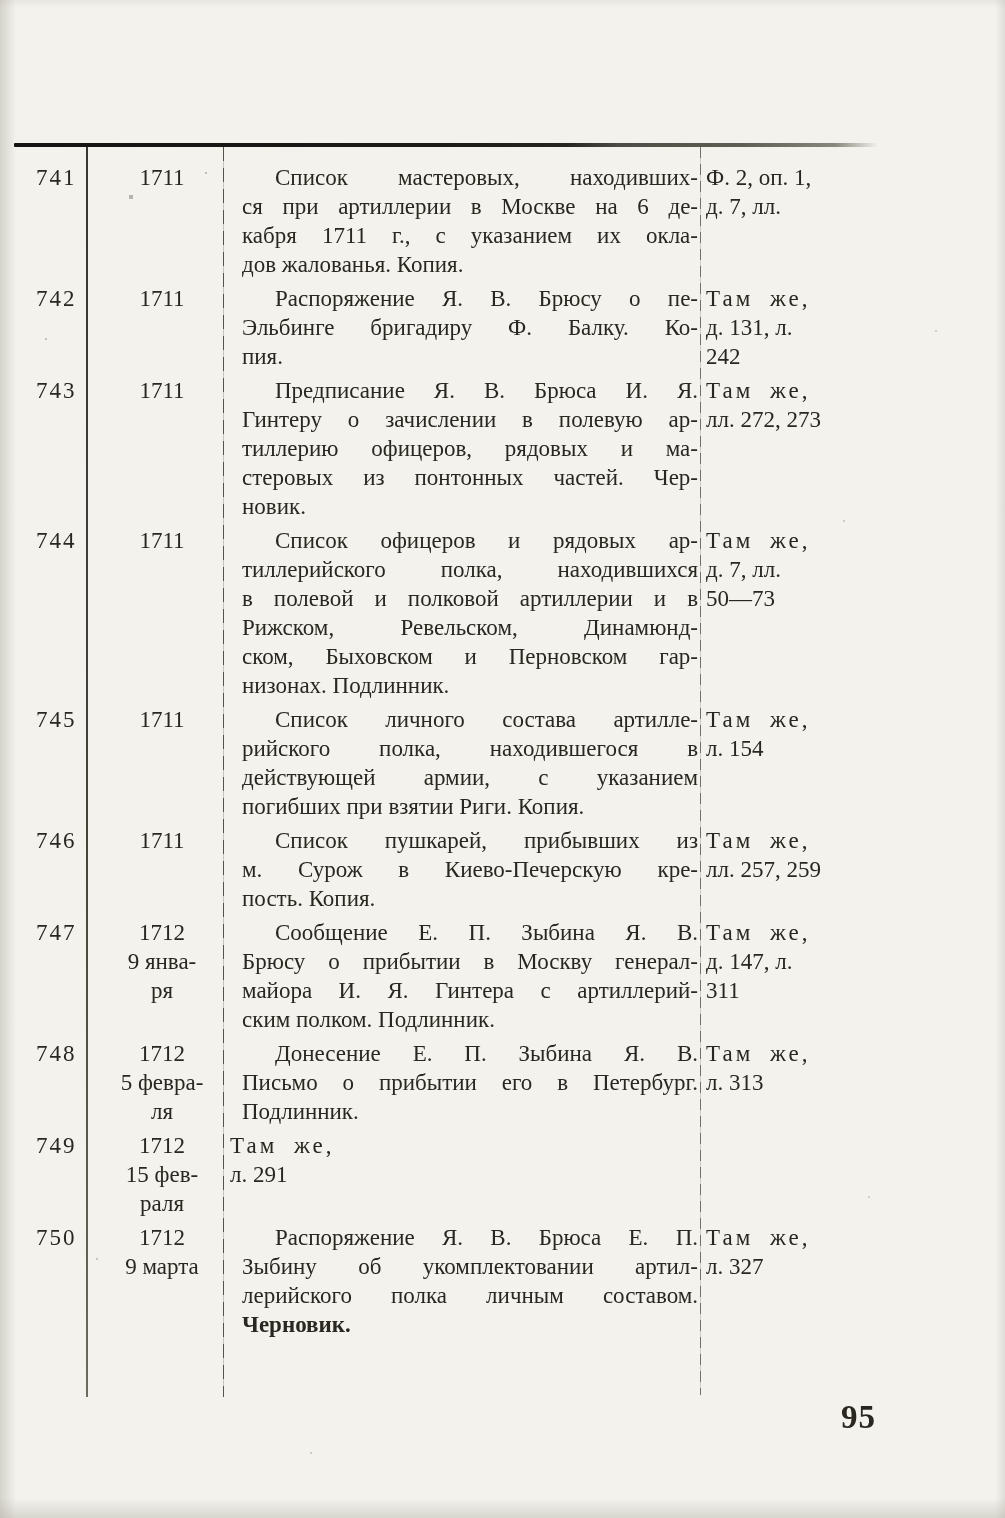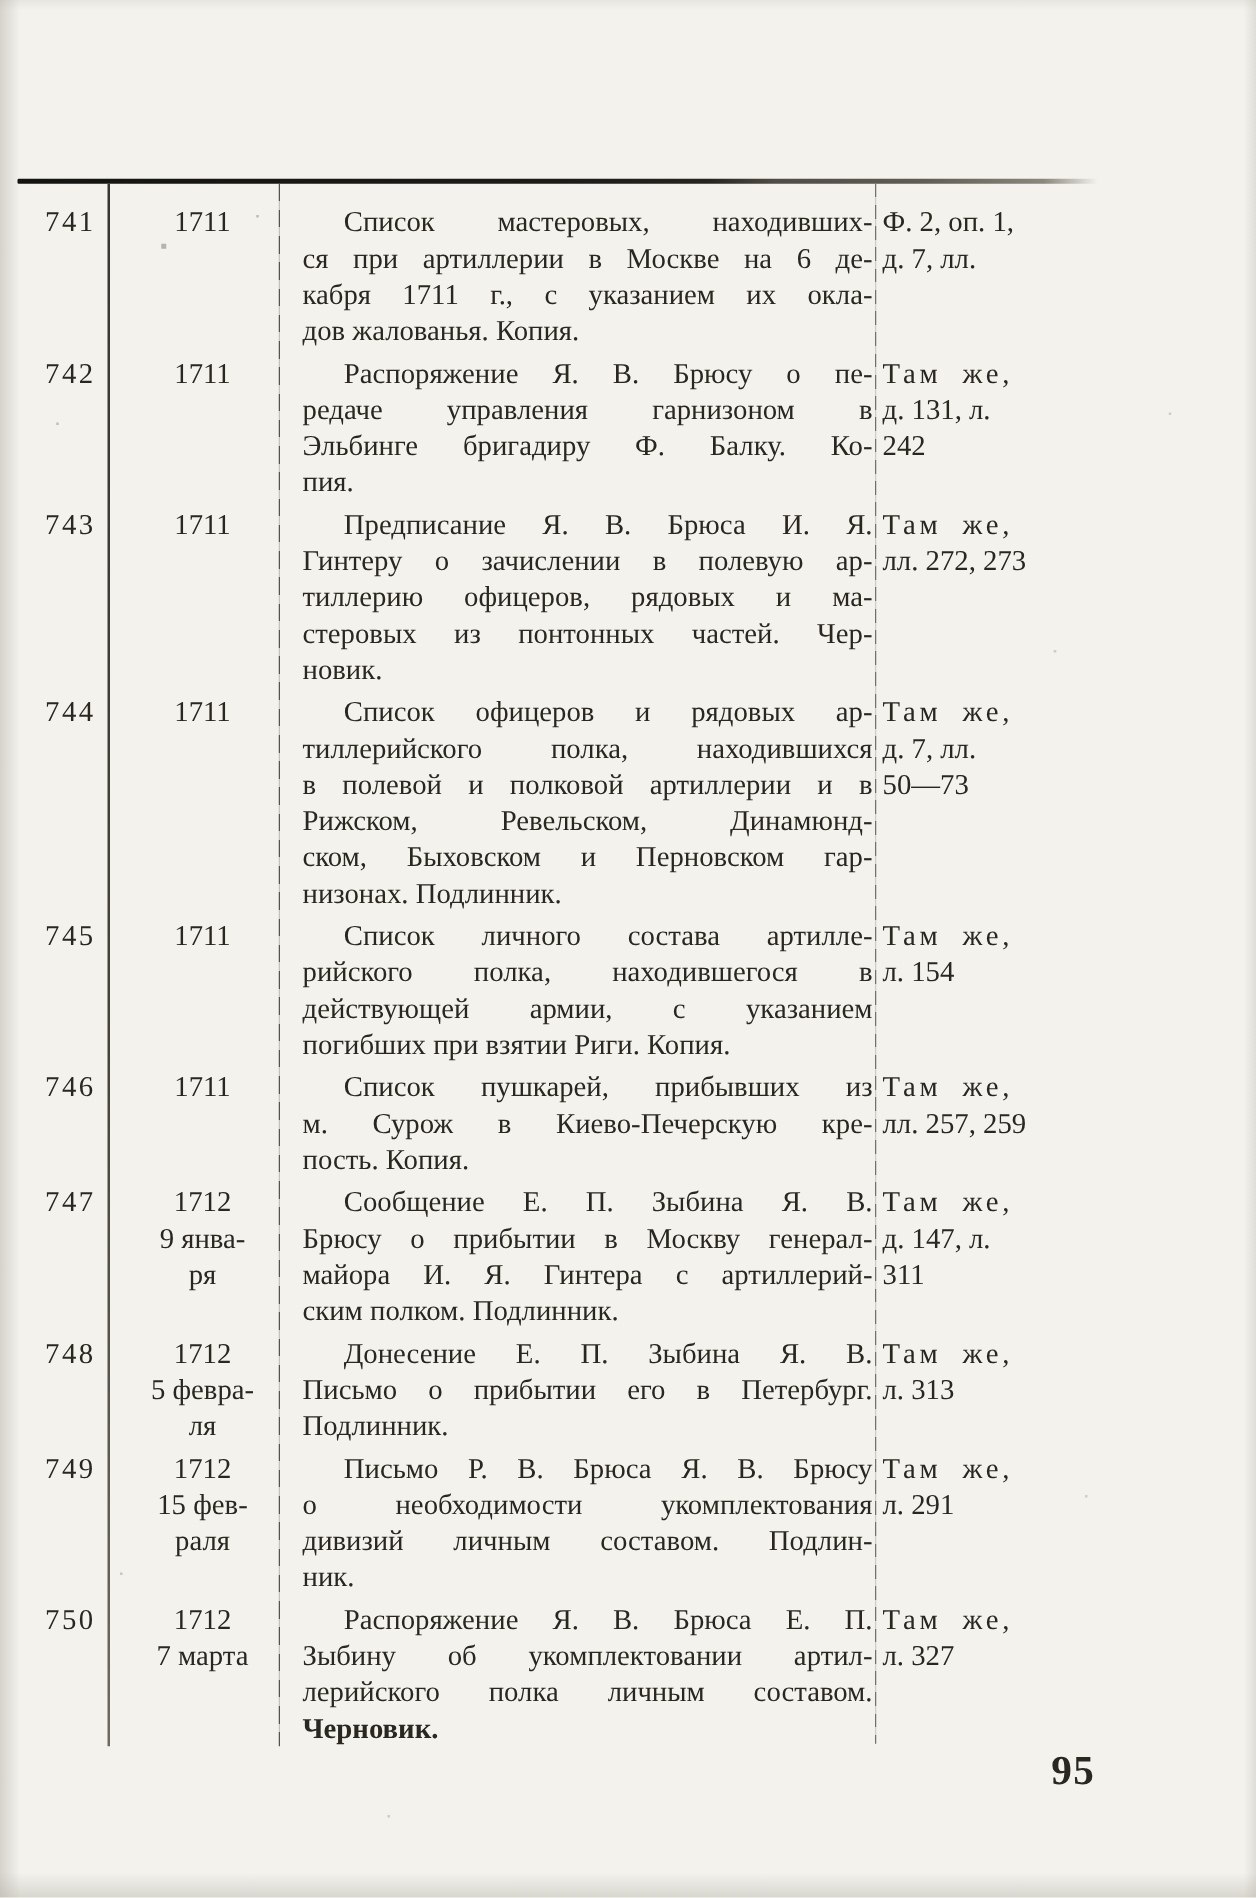--- a/index.html
+++ b/index.html
@@ -98,21 +98,20 @@
       </div>
   </div>
 
   <div class="row">
     <div class="col col-no"><span>742</span></div>
     <div class="col col-date">
         <div>1711</div>
       </div>
     <div class="col col-desc">
         <div class="dline first">Распоряжение Я. В. Брюсу о пе-</div>
-        <div class="dline">редаче управления гарнизоном в</div>
         <div class="dline">Эльбинге бригадиру Ф. Балку. Ко-</div>
         <div class="dline last">пия.</div>
       </div>
     <div class="col col-ref">
         <div class="rline spaced">Там же,</div>
         <div class="rline">д. 131, л.</div>
         <div class="rline">242</div>
       </div>
   </div>
 
@@ -225,37 +224,31 @@
       </div>
   </div>
 
   <div class="row">
     <div class="col col-no"><span>749</span></div>
     <div class="col col-date">
         <div>1712</div>
         <div>15 фев-</div>
         <div>раля</div>
       </div>
-    <div class="col col-desc">
-        <div class="dline first">Письмо Р. В. Брюса Я. В. Брюсу</div>
-        <div class="dline">о необходимости укомплектования</div>
-        <div class="dline">дивизий личным составом. Подлин-</div>
-        <div class="dline last">ник.</div>
-      </div>
     <div class="col col-ref">
         <div class="rline spaced">Там же,</div>
         <div class="rline">л. 291</div>
       </div>
   </div>
 
   <div class="row">
     <div class="col col-no"><span>750</span></div>
     <div class="col col-date">
         <div>1712</div>
-        <div>7 марта</div>
+        <div>9 марта</div>
       </div>
     <div class="col col-desc">
         <div class="dline first">Распоряжение Я. В. Брюса Е. П.</div>
         <div class="dline">Зыбину об укомплектовании артил-</div>
         <div class="dline">лерийского полка личным составом.</div>
         <div class="dline last em">Черновик.</div>
       </div>
     <div class="col col-ref">
         <div class="rline spaced">Там же,</div>
         <div class="rline">л. 327</div>

